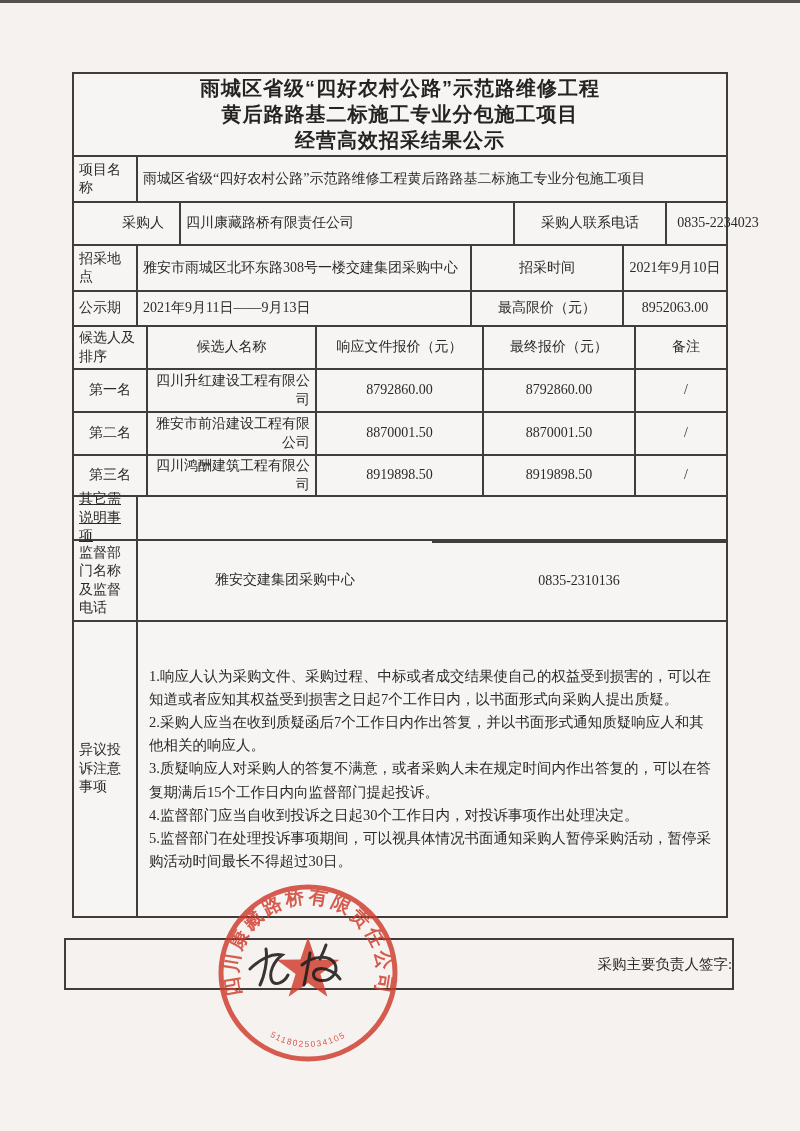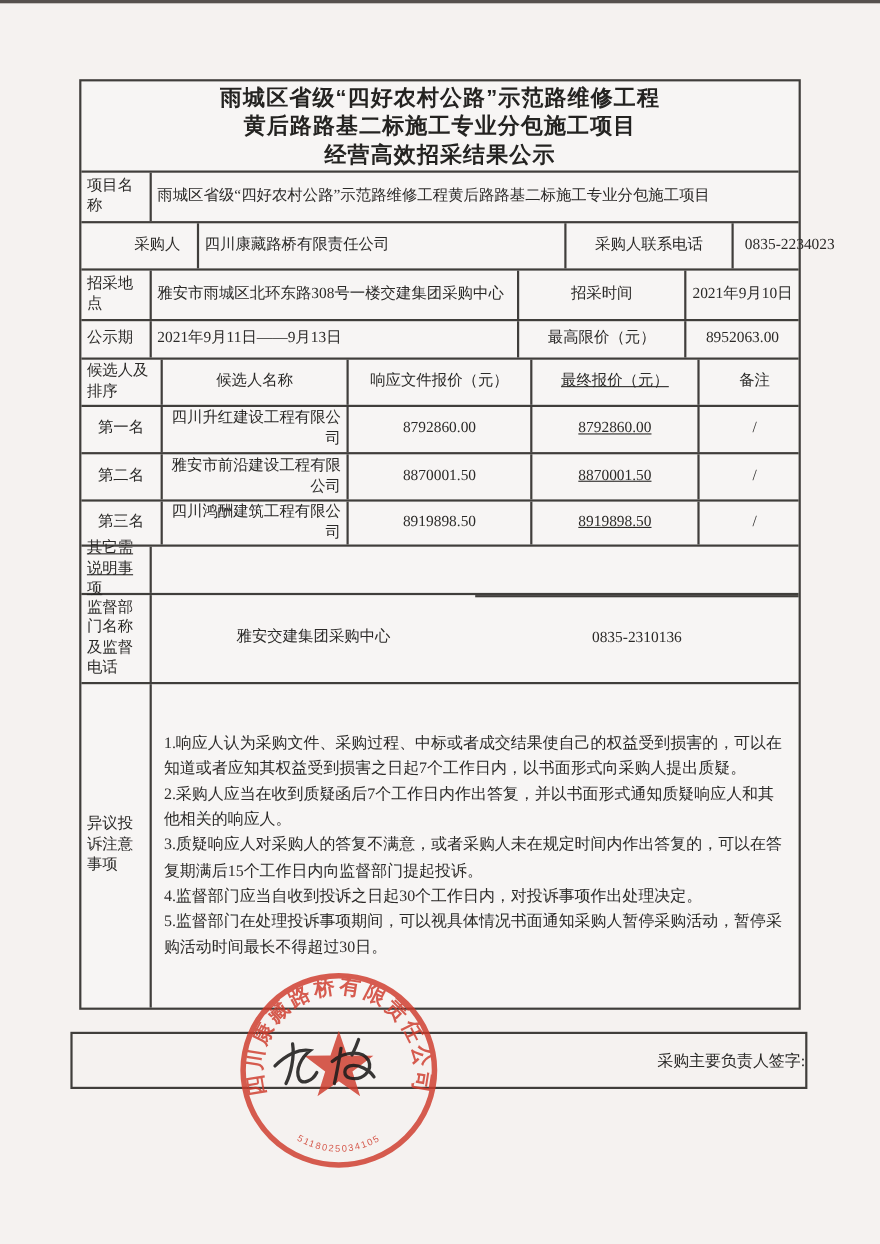--- a/index.html
+++ b/index.html
@@ -32,24 +32,24 @@
   .cell.nb{border-left:none;}
   .cell.c{justify-content:center;text-align:right;}
   .cell.l{justify-content:flex-start;text-align:left;}
   .w-label{width:62px;flex:none;}
   .w-val{width:334px;flex:none;}
   .w-lab2{width:152px;flex:none;}
   .w-val2{width:104px;flex:none;}
   .cw-rank{width:72px;flex:none;border-radius:18px;}
   .cw-name{width:169px;flex:none;}
   .cw-bid{width:167px;flex:none;}
-  .cw-final{width:152px;flex:none;text-decoration:underline;}
+  .cw-final{width:152px;flex:none;}
   .cw-rem{width:102px;flex:none;}
   
-  .h-title{height:81px;}
+  .h-title{height:81px;align-items:flex-end;}
   .h-r1{height:46px;}
   .h-r2{height:43px;padding-left:43px;}
   .h-r3{height:46px;}
   .h-r4{height:35px;}
   .h-head{height:43px;}
   .h-cand{height:43px;}
   .h-cand3{height:41px;}
   .h-other{height:44px;text-decoration:underline;}
   .h-sup{height:81px;}
   .h-obj{height:296px;}

